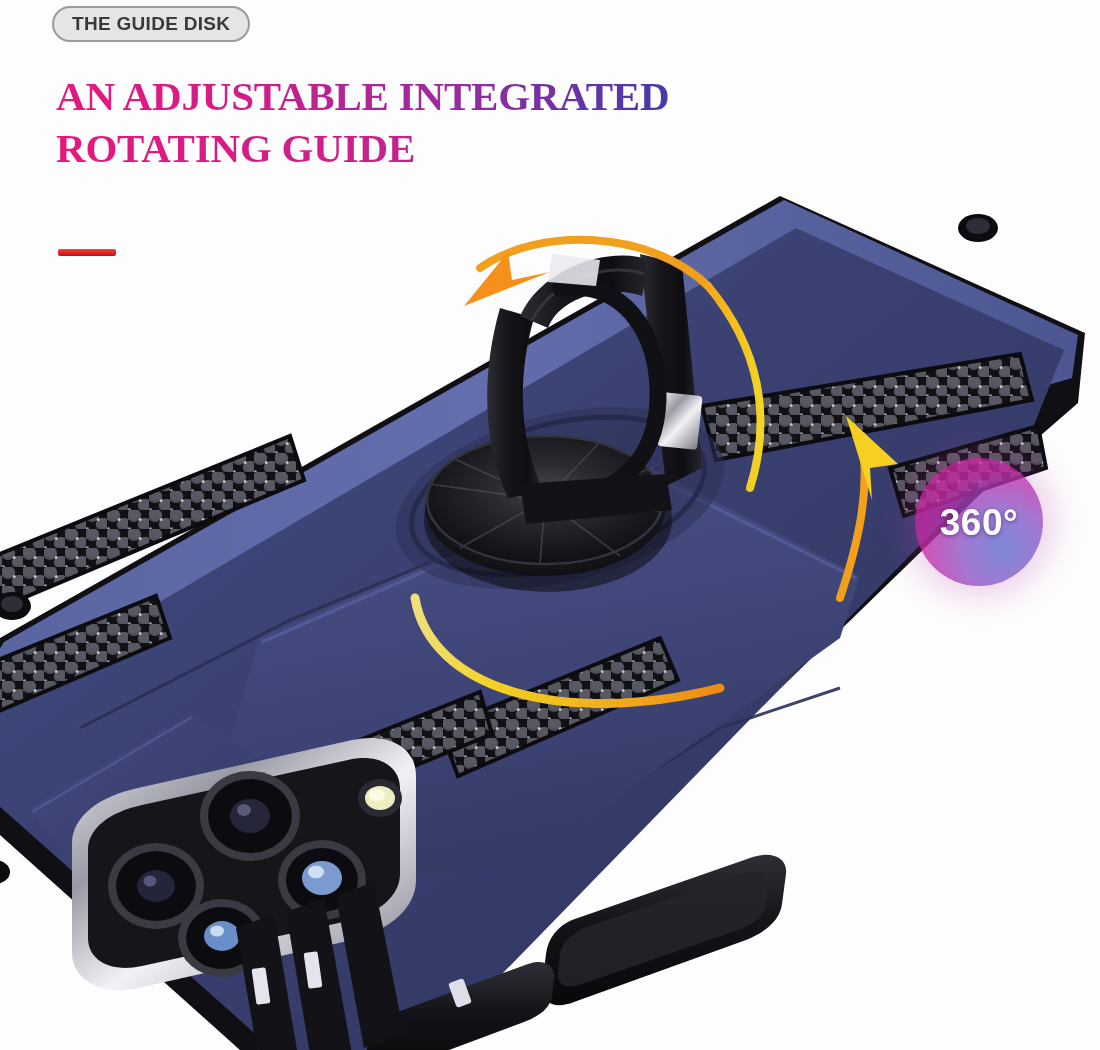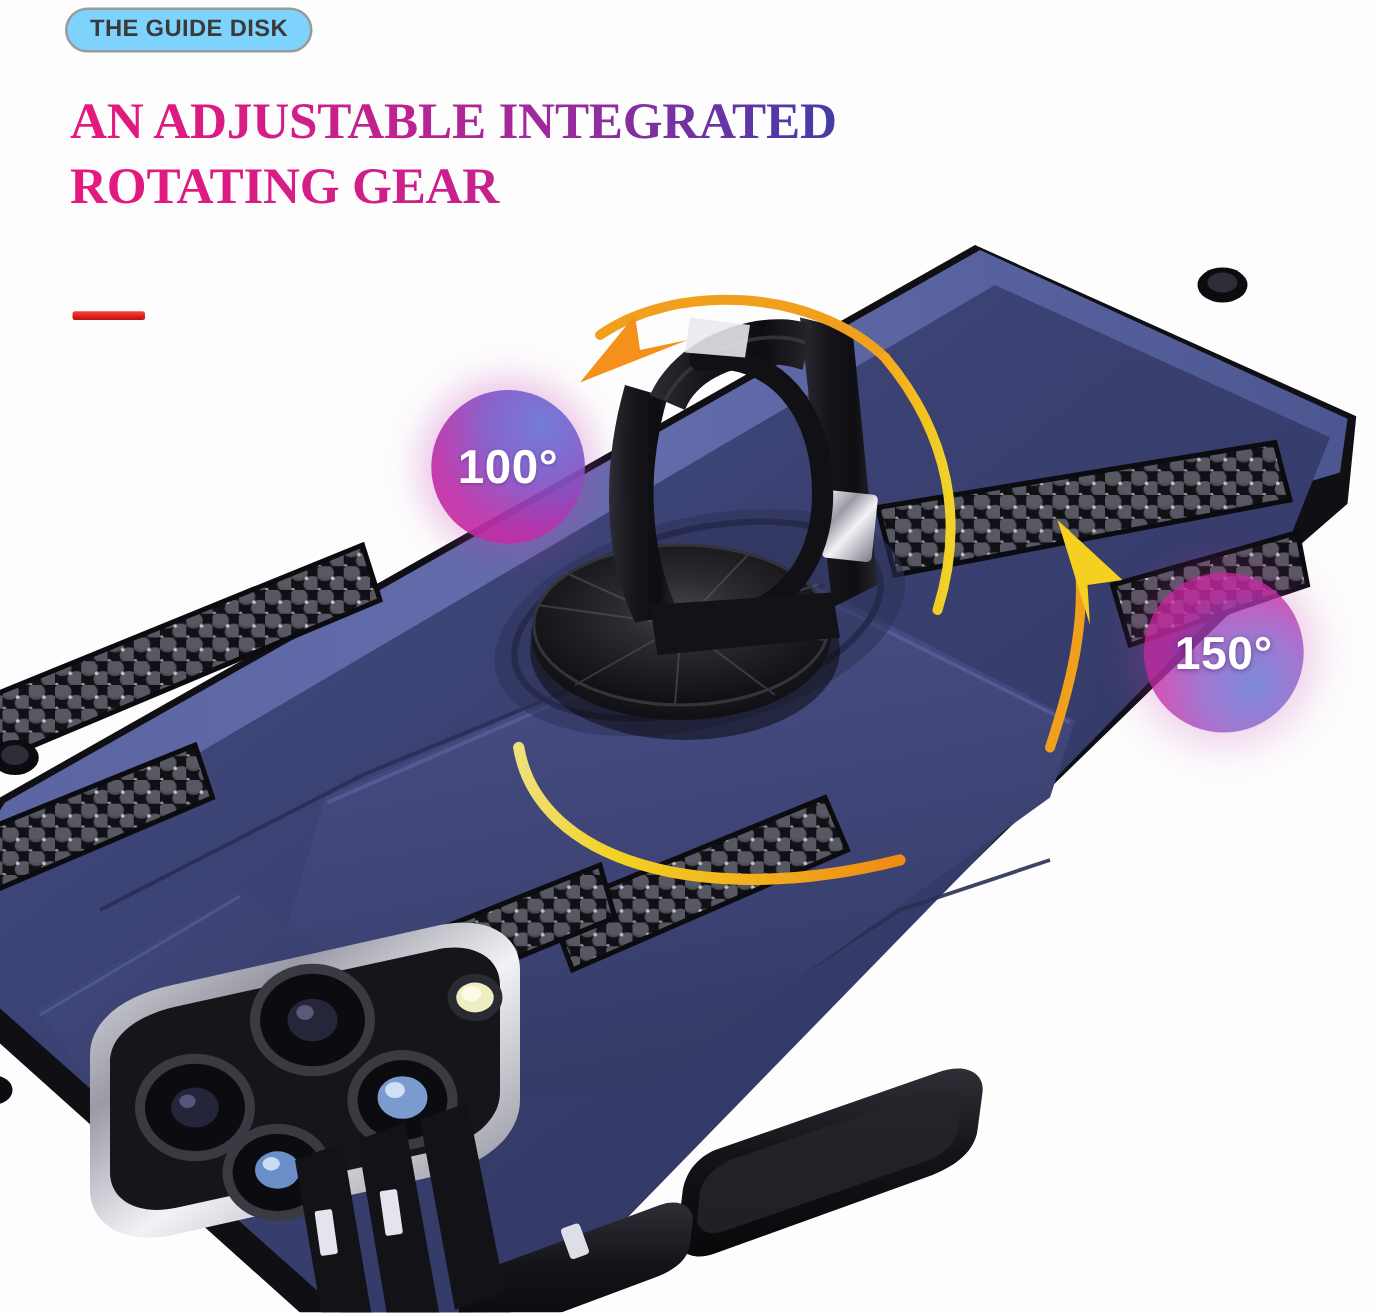--- a/index.html
+++ b/index.html
@@ -9,21 +9,21 @@
     font-family:"Liberation Sans", sans-serif;
     overflow:hidden;position:relative;
   }
   #stage{position:relative;width:1100px;height:1050px;overflow:hidden;background:#fdfdfd;}
 
   
   .badge{
     position:absolute;left:52px;top:6px;
     border:2px solid #9a9a9a;border-radius:22px;
     padding:6px 18px 7px 18px;
-    background:#7dd3fc;
+    background:#e5e5e5;
   }
   .badge-label{
     font-size:19px;font-weight:bold;color:#3a3a3a;
     letter-spacing:.3px;white-space:nowrap;line-height:1;
   }
 
   
   .headline{position:absolute;left:56px;top:70px;width:760px;}
   .hl-line{
     font-size:41px;font-weight:bold;line-height:52px;
@@ -318,24 +318,21 @@
       </g>
     </svg>
   </div>
 
   <div class="badge">
     <div class="badge-label">THE GUIDE DISK</div>
   </div>
 
   <div class="headline">
     <div class="hl-line hl1">AN ADJUSTABLE INTEGRATED</div>
-    <div class="hl-line hl3">ROTATING GEAR</div>
+    <div class="hl-line hl3">ROTATING GUIDE</div>
   </div>
   <div class="accent-rule"></div>
 
-  <div class="orb" id="orb100">
-    <span class="orb-label">100°</span>
+  <div class="orb" id="orb360">
+    <span class="orb-label">360°</span>
   </div>
-  <div class="orb" id="orb360">
-    <span class="orb-label">150°</span>
-  </div>
 
 </div>
 
 </body></html>

